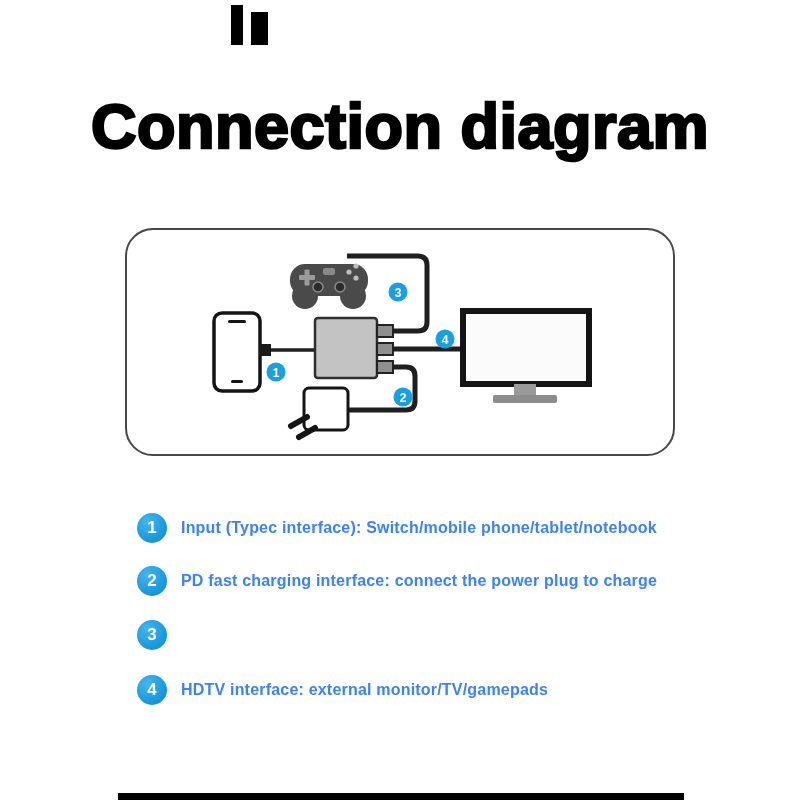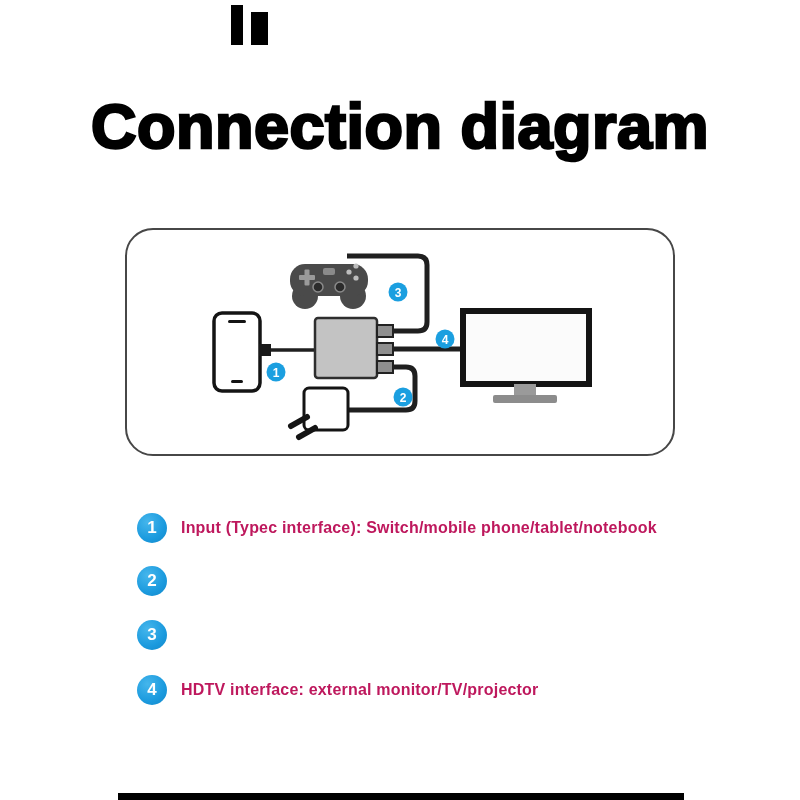--- a/index.html
+++ b/index.html
@@ -17,21 +17,21 @@
     position:absolute;left:125px;top:228px;width:550px;height:228px;
     border:2px solid #474747;border-radius:28px;box-sizing:border-box;
   }
   .diagram-box svg{position:absolute;left:-2px;top:-2px;}
   .legend-row{position:absolute;left:137px;display:flex;align-items:center;gap:14px;height:30px;}
   .legend-badge{
     width:30px;height:30px;border-radius:50%;flex:0 0 30px;
     background:radial-gradient(circle at 35% 30%, #45b6ec 0%, #1b9ade 60%, #1287c8 100%);
     color:#fff;font-weight:bold;font-size:17px;display:flex;align-items:center;justify-content:center;
   }
-  .legend-text{font-size:16px;font-weight:bold;color:#be185d;letter-spacing:0.2px;white-space:nowrap;}
+  .legend-text{font-size:16px;font-weight:bold;color:#3b82f6;letter-spacing:0.2px;white-space:nowrap;}
   .row-1{top:513px}.row-2{top:566px}.row-3{top:620px}.row-4{top:675px}
   .bottom-bar{position:absolute;left:118px;top:793px;width:566px;height:7px;background:#000;}
   .cable{stroke:#1f1f1f;stroke-width:5;fill:none;}
   .badge-circle{fill:#1b9fe0;}
   .badge-num{fill:#ffffff;font-family:"Liberation Sans",sans-serif;font-weight:bold;font-size:12px;text-anchor:middle;}
 </style>
 </head>
 <body>
 
 <div class="artifact" style="left:231px;top:5px;width:12px;height:40px;"></div>
@@ -111,22 +111,23 @@
     </g>
   </svg>
 </div>
 
 <div class="legend-row row-1">
   <span class="legend-badge">1</span>
   <span class="legend-text">Input (Typec interface): Switch/mobile phone/tablet/notebook</span>
 </div>
 <div class="legend-row row-2">
   <span class="legend-badge">2</span>
+  <span class="legend-text">PD fast charging interface: connect the power plug to charge</span>
 </div>
 <div class="legend-row row-3">
   <span class="legend-badge">3</span>
 </div>
 <div class="legend-row row-4">
   <span class="legend-badge">4</span>
-  <span class="legend-text">HDTV interface: external monitor/TV/projector</span>
+  <span class="legend-text">HDTV interface: external monitor/TV/gamepads</span>
 </div>
 
 <div class="bottom-bar"></div>
 
 </body></html>

